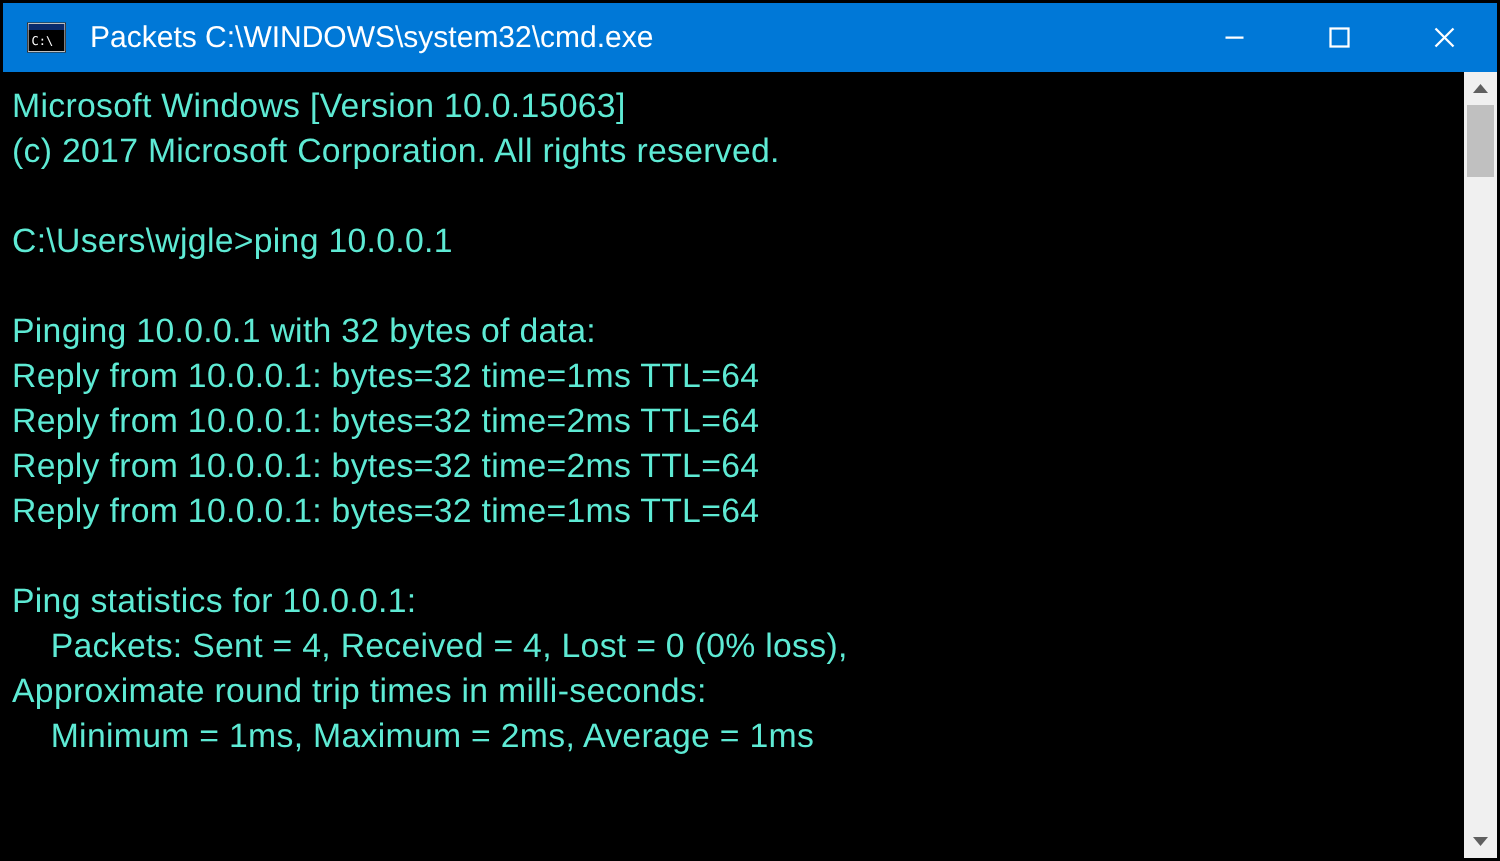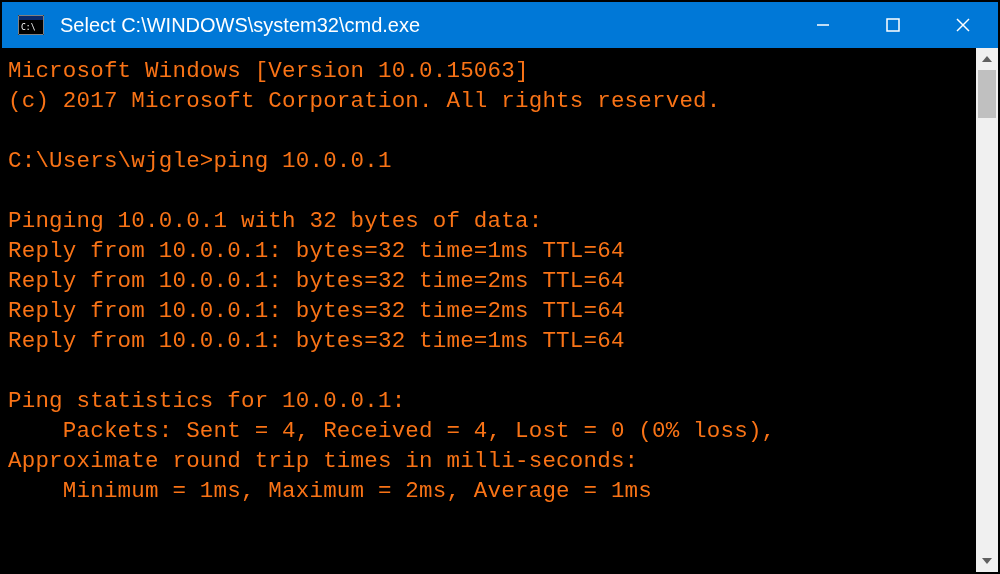--- a/index.html
+++ b/index.html
@@ -49,25 +49,25 @@
     .tb-btn svg { stroke: #fff; fill: none; }
     .console-area {
       flex: 1;
       display: flex;
       background: #000;
       overflow: hidden;
     }
     .console {
       flex: 1;
       padding: 8px 4px 8px 6px;
-      color: #f97316;
+      color: #5eead4;
       font-size: 22.5px;
       line-height: 30px;
       white-space: pre;
-      font-family: Liberation Mono, monospace;
+      font-family: Liberation Sans, sans-serif;
       letter-spacing: 0.2px;
     }
     .scrollbar {
       width: 22px;
       background: #f0f0f0;
       display: flex;
       flex-direction: column;
     }
     .sb-arrow {
       height: 22px;
@@ -95,21 +95,21 @@
 <div class="window">
   <div class="titlebar">
     <div class="titlebar-icon">
       <svg width="26" height="20" viewBox="0 0 26 20">
         <rect x="0" y="0" width="26" height="20" fill="#fff" stroke="#000" stroke-width="1"></rect>
         <rect x="1" y="1" width="24" height="4" fill="#0a2a6b"></rect>
         <rect x="1" y="5" width="24" height="14" fill="#000"></rect>
         <text x="3" y="15" font-size="8" fill="#fff" font-family="monospace">C:\</text>
       </svg>
     </div>
-    <div class="titlebar-text">Select C:\WINDOWS\system32\cmd.exe</div>
+    <div class="titlebar-text">Packets C:\WINDOWS\system32\cmd.exe</div>
     <div class="titlebar-controls">
       <div class="tb-btn">
         <svg width="16" height="16" viewBox="0 0 16 16">
             <line x1="2" y1="8" x2="14" y2="8" stroke-width="1.5"></line>
           </svg>
       </div>
       <div class="tb-btn">
         <svg width="16" height="16" viewBox="0 0 16 16">
             <rect x="2" y="2" width="12" height="12" stroke-width="1.5"></rect>
           </svg>

